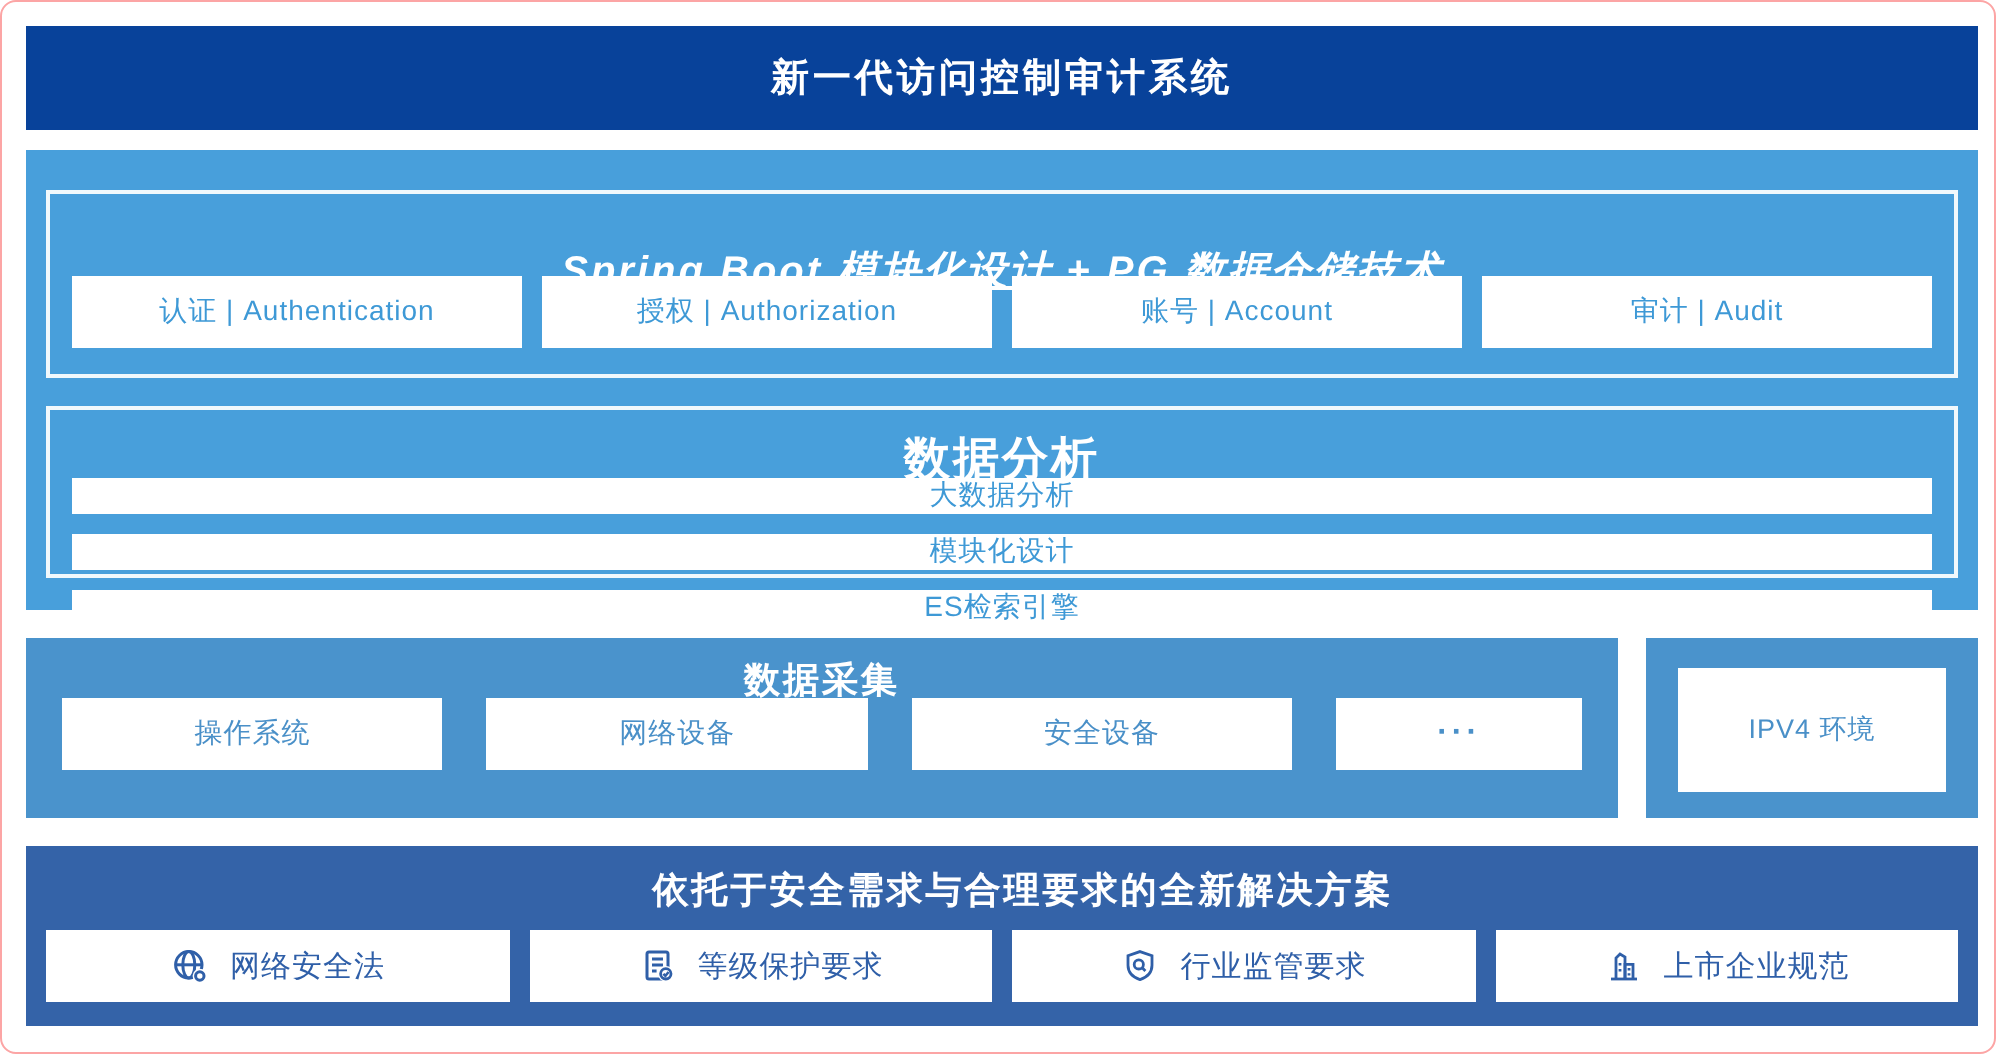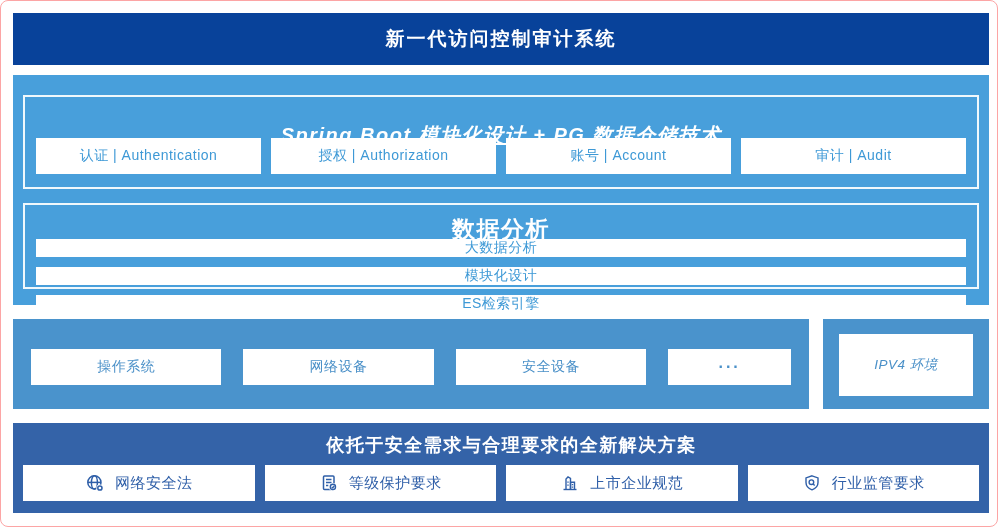--- a/index.html
+++ b/index.html
@@ -28,21 +28,21 @@
   .platform .wbox{color:var(--platform-text);}
 
   
   .collect{position:absolute;left:12px;top:318px;width:796px;height:90px;background:var(--collect-bg);}
   .section-title{color:#fff;text-align:center;font-weight:700;font-size:18px;letter-spacing:1.5px;margin-top:9px;}
   .collect .boxrow{left:18px;right:18px;bottom:24px;gap:22px;}
   .collect .wbox{color:var(--collect-text);flex:1.55;}
   .collect .wbox.dots{flex:1;font-size:16px;letter-spacing:2px;font-weight:700;}
 
   .env-panel{position:absolute;left:822px;top:318px;width:166px;height:90px;background:var(--collect-bg);
-             display:flex;flex-direction:column;gap:24px;padding:15px 16px 13px;font-style:italic;}
+             display:flex;flex-direction:column;gap:24px;padding:15px 16px 13px;}
   .env-box{flex:1;background:#fff;display:flex;align-items:center;justify-content:center;
            color:var(--collect-text);font-size:13.5px;letter-spacing:.5px;}
 
   
   .solution{position:absolute;left:12px;top:422px;width:976px;height:90px;background:var(--solution-bg);padding-left:21px;}
   .solution .section-title{margin-top:10px;}
   .solution .boxrow{left:10px;right:10px;bottom:12px;}
   .solution .wbox{color:var(--solution-text);font-size:15px;gap:10px;}
   .solution .icon{display:inline-flex;width:20px;height:20px;color:var(--solution-text);}
   .solution .icon svg{width:20px;height:20px;}
@@ -74,20 +74,21 @@
         <div class="wbox">大数据分析</div>
         <div class="wbox">模块化设计</div>
         <div class="wbox">ES检索引擎</div>
         <div class="wbox">API接口</div>
       </div>
     </div>
 
   </section>
 
   <section class="collect">
+    <div class="section-title">数据采集</div>
     <div class="boxrow">
       <div class="wbox">操作系统</div>
       <div class="wbox">网络设备</div>
       <div class="wbox">安全设备</div>
       <div class="wbox dots">···</div>
     </div>
   </section>
 
   <aside class="env-panel">
     <div class="env-box">IPV4 环境</div>
@@ -123,36 +124,36 @@
             <circle cx="13.9" cy="13.9" r="2.6" fill="none" stroke="currentColor" stroke-width="1.4"></circle>
             <path d="M12.7 13.9l1 1 1.6-1.9" fill="none" stroke="currentColor" stroke-width="1.3"></path>
           </svg>
         </span>
         <span>等级保护要求</span>
       </div>
 
       <div class="wbox">
         <span class="icon">
           <svg viewBox="0 0 20 20" fill="none" stroke="currentColor" stroke-width="1.4">
+            <path d="M10 2.8l6 2.1v4.7c0 3.6-2.5 6-6 7.2-3.5-1.2-6-3.6-6-7.2V4.9z"></path>
+            <circle cx="9.4" cy="9.2" r="2.3"></circle>
+            <path d="M11.1 10.9l1.6 1.6"></path>
+          </svg>
+        </span>
+        <span>行业监管要求</span>
+      </div>
+
+      <div class="wbox">
+        <span class="icon">
+          <svg viewBox="0 0 20 20" fill="none" stroke="currentColor" stroke-width="1.4">
             <path d="M3.5 16.5h13"></path>
             <path d="M6 16.5V6l2-2 2.5 1.5v11"></path>
             <path d="M10.5 16.5V9.2h4v7.3"></path>
             <path d="M8 8.5v1.3M8 11.5v1.3M12.5 11v1.2M12.5 13.6v1.2"></path>
           </svg>
         </span>
         <span>上市企业规范</span>
       </div>
 
-      <div class="wbox">
-        <span class="icon">
-          <svg viewBox="0 0 20 20" fill="none" stroke="currentColor" stroke-width="1.4">
-            <path d="M10 2.8l6 2.1v4.7c0 3.6-2.5 6-6 7.2-3.5-1.2-6-3.6-6-7.2V4.9z"></path>
-            <circle cx="9.4" cy="9.2" r="2.3"></circle>
-            <path d="M11.1 10.9l1.6 1.6"></path>
-          </svg>
-        </span>
-        <span>行业监管要求</span>
-      </div>
-
     </div>
   </section>
 
 </div>
 
 </body></html>

